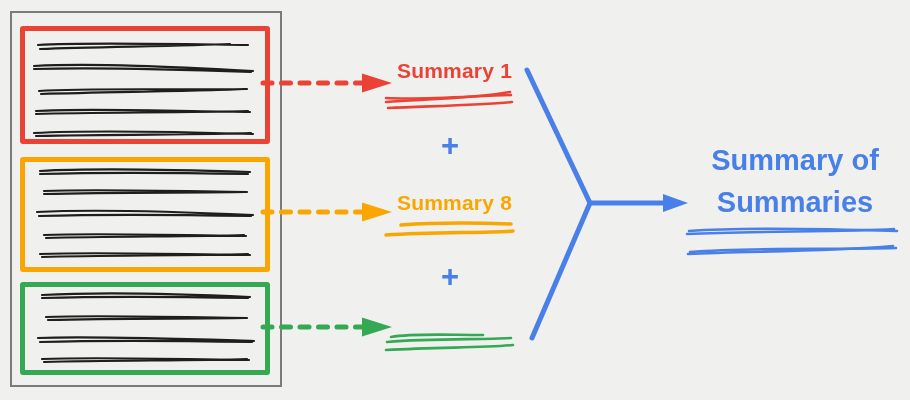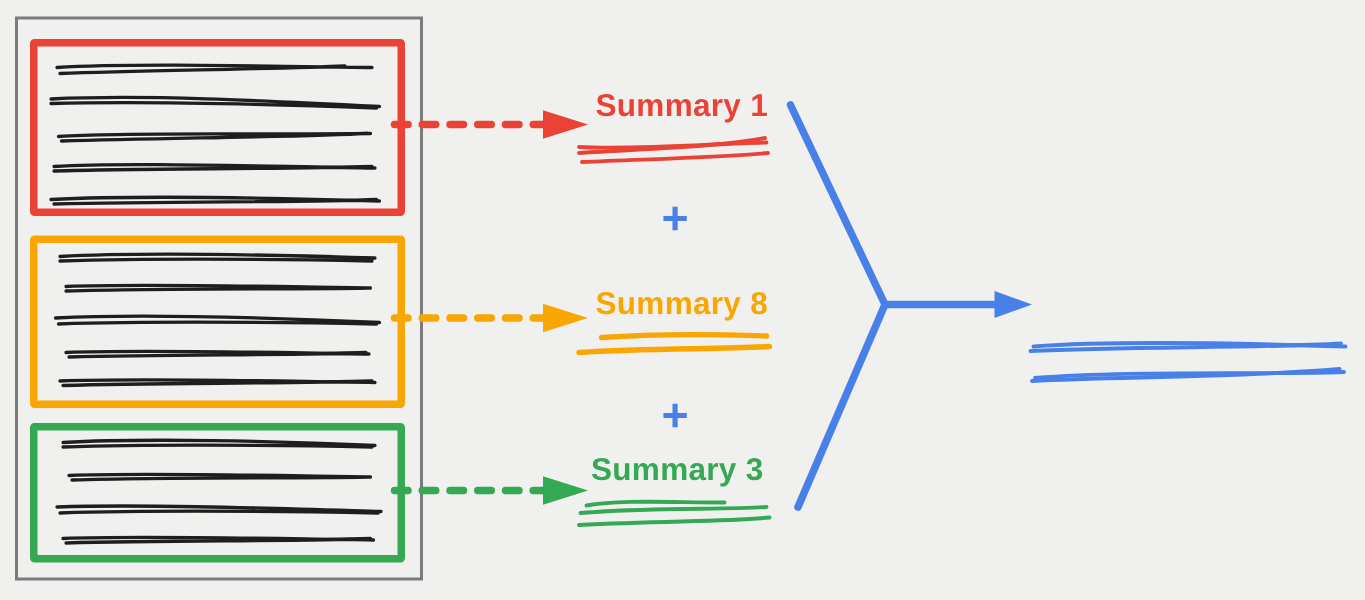--- a/index.html
+++ b/index.html
@@ -115,34 +115,34 @@
   <div class="abs plus" style="left: 441px; top: 130px; color: rgb(72, 128, 232);">+</div>
 
   <div class="abs sum-label" style="left: 397px; top: 191px; color: rgb(249, 166, 2);">Summary 8</div>
   <svg class="abs sketch sketch-mid" style="left: 383px; top: 218px; color: rgb(249, 166, 2);" width="132" height="26" viewBox="0 0 132 26">
     <path class="thick" d="M18,7 C60,4 100,5 128,6"></path>
     <path class="thick" d="M3,17 C50,14 100,15 130,13"></path>
   </svg>
 
   <div class="abs plus" style="left: 441px; top: 261px; color: rgb(72, 128, 232);">+</div>
 
-  <div class="abs sum-label" style="left: 394px; top: 302px; color: rgb(52, 168, 83);">Summary 3</div>
   <svg class="abs sketch sketch-mid" style="left: 383px; top: 330px; color: rgb(52, 168, 83);" width="132" height="28" viewBox="0 0 132 28">
     <path d="M8,7 C30,3 65,5 100,5"></path>
     <path d="M4,12 C50,8 100,10 128,8"></path>
     <path d="M3,20 C60,17 100,18 130,15"></path>
   </svg>
 
   <svg class="abs merge" style="left: 515px; top: 58px; color: rgb(72, 128, 232);" width="185" height="290" viewBox="0 0 185 290">
     <path d="M12,12 L75,145"></path>
     <path d="M17,280 L75,145"></path>
     <path d="M75,145 L150,145"></path>
     <polygon points="148,136 173,145 148,154"></polygon>
   </svg>
 
+  <div class="abs result-title" style="left: 690px; top: 140px; color: rgb(72, 128, 232);">Summary of Summaries</div>
   <svg class="abs sketch sketch-result" style="left: 683px; top: 220px; color: rgb(72, 128, 232);" width="220" height="42" viewBox="0 0 220 42">
     <path d="M6,11 C60,7 150,9 214,11"></path>
     <path d="M4,14 C70,11 160,12 211,9"></path>
     <path d="M7,32 C70,27 150,30 213,28"></path>
     <path d="M5,34 C60,31 140,32 210,26"></path>
   </svg>
 
 </div>
 
 </body></html>

